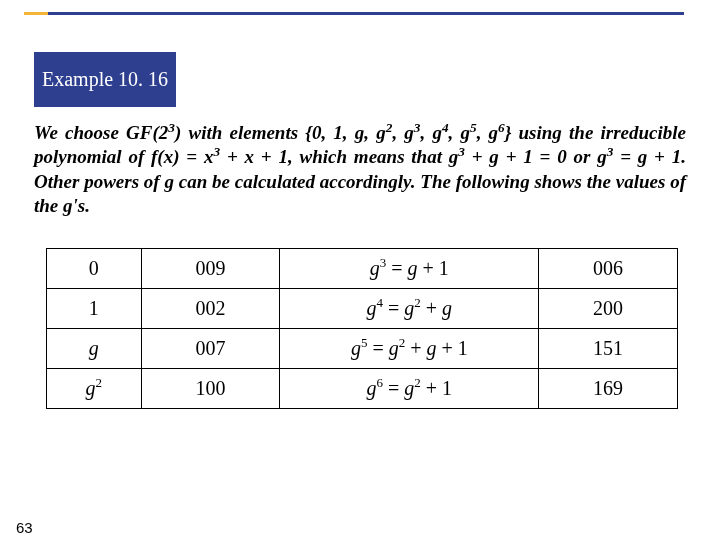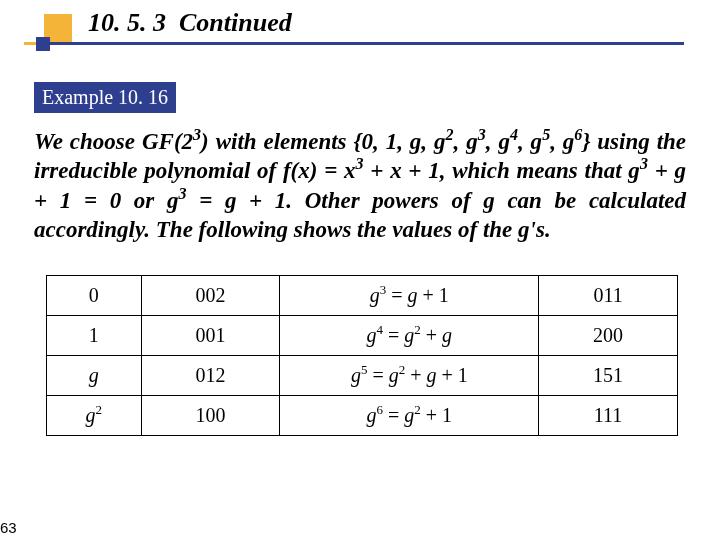--- a/index.html
+++ b/index.html
@@ -59,28 +59,28 @@
     height: 3px;
     background: #2f3f8f;
     display: inline-block;
     vertical-align: top;
   }
   .example-label {
     display: inline-block;
     background: #2f3f8f;
     color: #ffffff;
     font-size: 20px;
-    padding: 4px 8px;
+    padding: 16px 8px;
     margin-left: 34px;
     margin-top: 22px;
     font-family: "Times New Roman", Times, serif;
   }
   .body-text {
     margin: 14px 34px 0 34px;
-    font-size: 23px;
+    font-size: 19px;
     font-style: italic;
     font-weight: bold;
     text-align: justify;
     line-height: 1.28;
   }
   .body-text sup { font-size: 0.7em; }
   .tbl-wrap {
     margin: 30px 42px 0 46px;
   }
   table.gtable {
@@ -97,74 +97,68 @@
     font-style: normal;
   }
   .c1 { width: 15%; }
   .c2 { width: 22%; }
   .c3 { width: 41%; }
   .c4 { width: 22%; }
   .ex { font-style: italic; }
   sup { font-size: 0.65em; vertical-align: super; line-height: 0; }
   .page-num {
     position: absolute;
-    left: 0;
+    left: 16px;
     bottom: 4px;
     font-size: 15px;
     font-family: Arial, sans-serif;
     color: #000;
   }
 </style>
 </head>
 <body>
 
 
 
 <div class="header">
-  <div class="title-line">
-    <div class="deco-square"></div>
-    <div class="section-title">
-      <span>10. 5. 3</span>&nbsp;&nbsp;<span>Continued</span>
-    </div>
-  </div>
   <div class="rule-wrap">
     <span class="rule-short"></span><span class="rule-long"></span>
   </div>
 </div>
 
 <div class="example-label">Example 10. 16</div>
 
 <div class="body-text">We choose GF(2<sup>3</sup>) with elements {0, 1, g, g<sup>2</sup>, g<sup>3</sup>, g<sup>4</sup>, g<sup>5</sup>, g<sup>6</sup>} using the irreducible polynomial of f(x) = x<sup>3</sup> + x + 1, which means that g<sup>3</sup> + g + 1 = 0 or g<sup>3</sup> = g + 1. Other powers of g can be calculated accordingly. The following shows the values of the g's.</div>
 
 <div class="tbl-wrap">
   <table class="gtable">
     <tbody id="gtbody">
         <tr>
           <td class="c1">0</td>
-          <td class="c2">002</td>
+          <td class="c2">009</td>
           <td class="c3"><span class="ex">g</span><sup>3</sup> = <span class="ex">g</span> + 1</td>
-          <td class="c4">011</td>
+          <td class="c4">006</td>
         </tr>
         <tr>
           <td class="c1">1</td>
-          <td class="c2">001</td>
+          <td class="c2">002</td>
           <td class="c3"><span class="ex">g</span><sup>4</sup> = <span class="ex">g</span><sup>2</sup> + <span class="ex">g</span></td>
           <td class="c4">200</td>
         </tr>
         <tr>
           <td class="c1"><span class="ex">g</span></td>
-          <td class="c2">012</td>
+          <td class="c2">007</td>
           <td class="c3"><span class="ex">g</span><sup>5</sup> = <span class="ex">g</span><sup>2</sup> + <span class="ex">g</span> + 1</td>
           <td class="c4">151</td>
         </tr>
         <tr>
           <td class="c1"><span class="ex">g</span><sup>2</sup></td>
           <td class="c2">100</td>
           <td class="c3"><span class="ex">g</span><sup>6</sup> = <span class="ex">g</span><sup>2</sup> + 1</td>
-          <td class="c4">111</td>
+          <td class="c4">169</td>
         </tr>
       </tbody>
   </table>
 </div>
 
 <div class="page-num">63</div>
 
 
 
 

